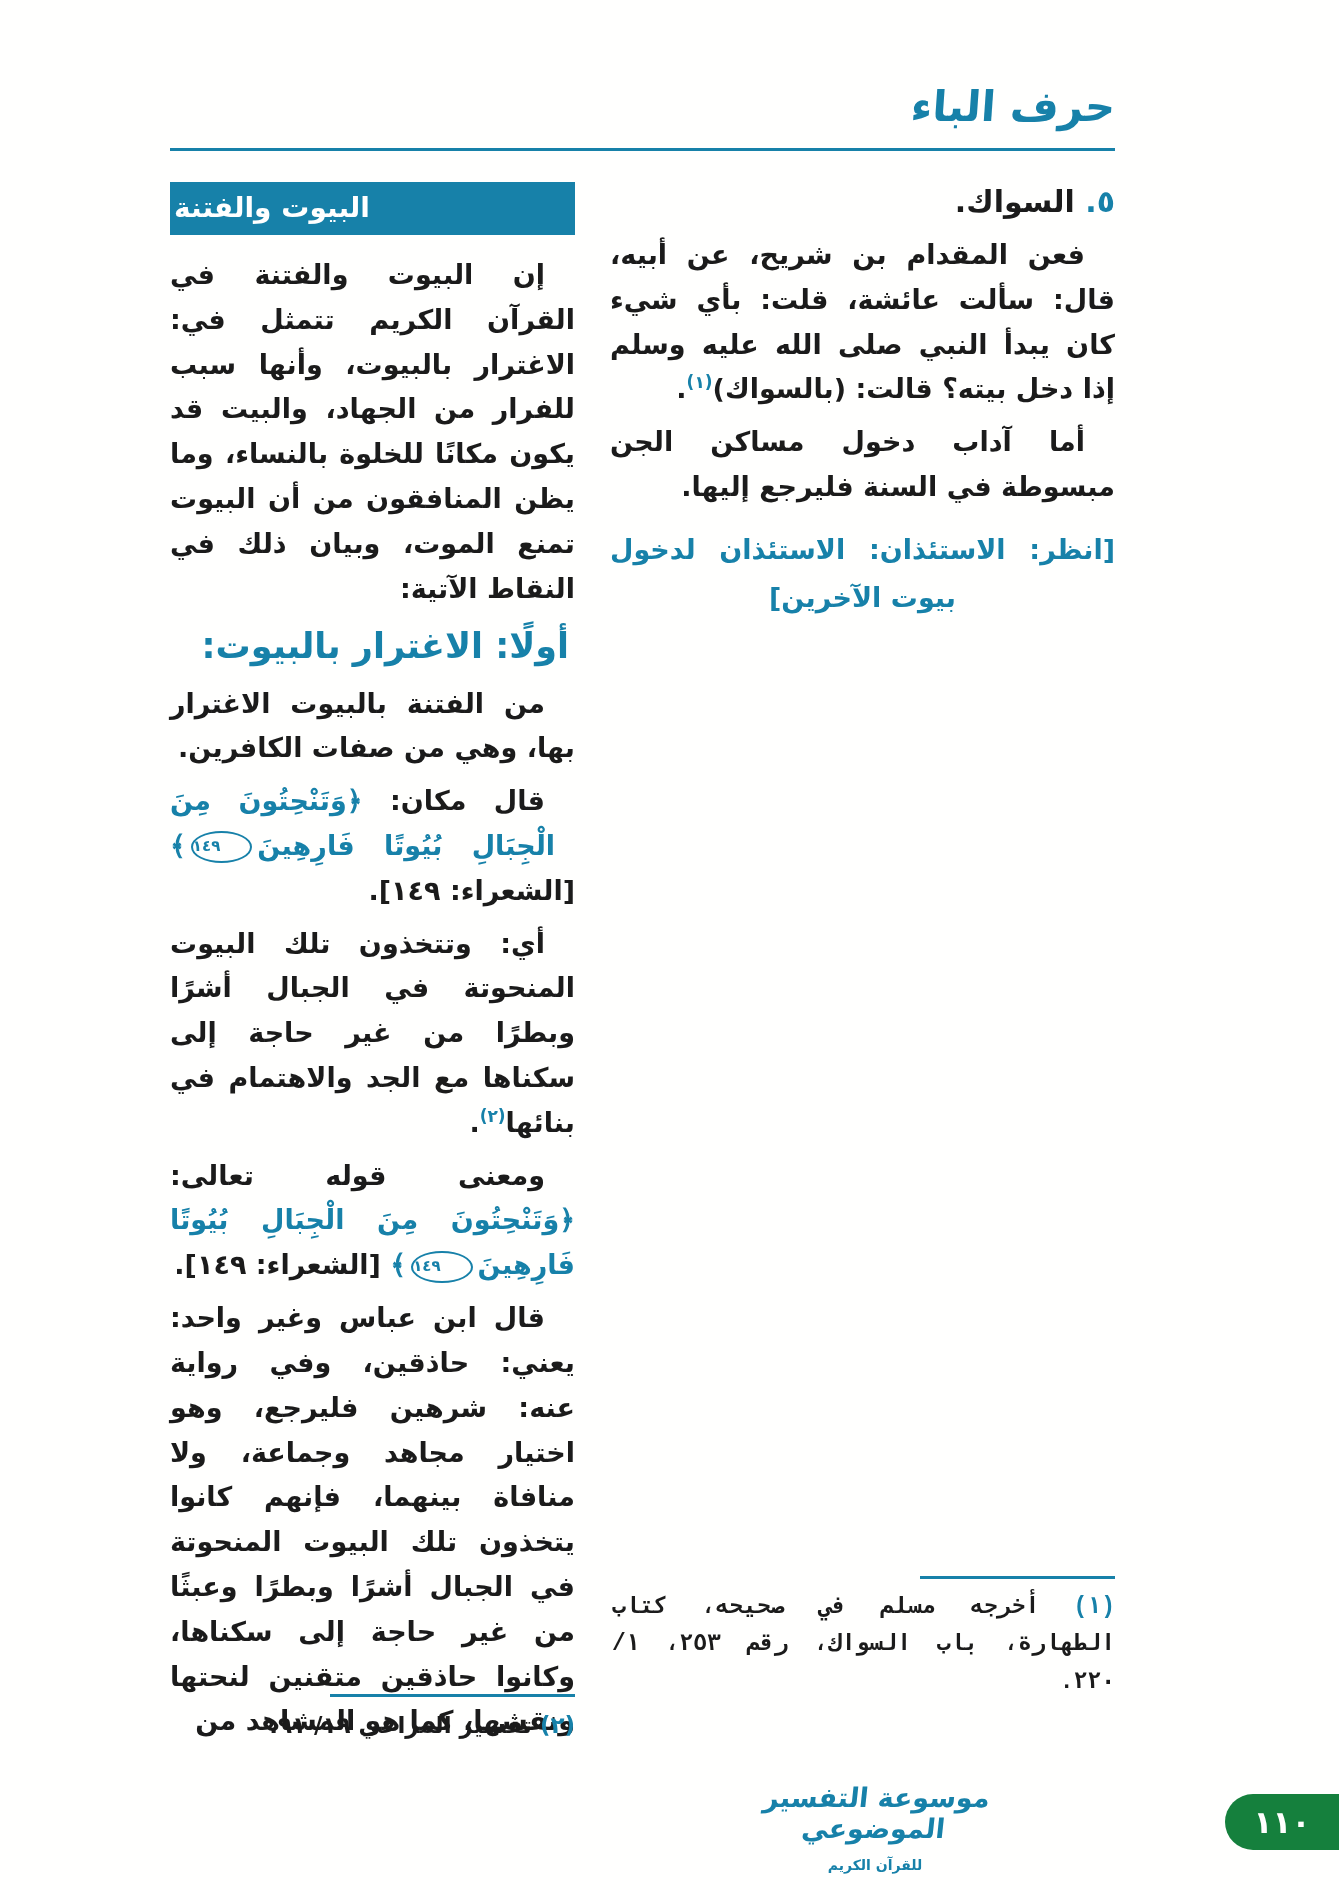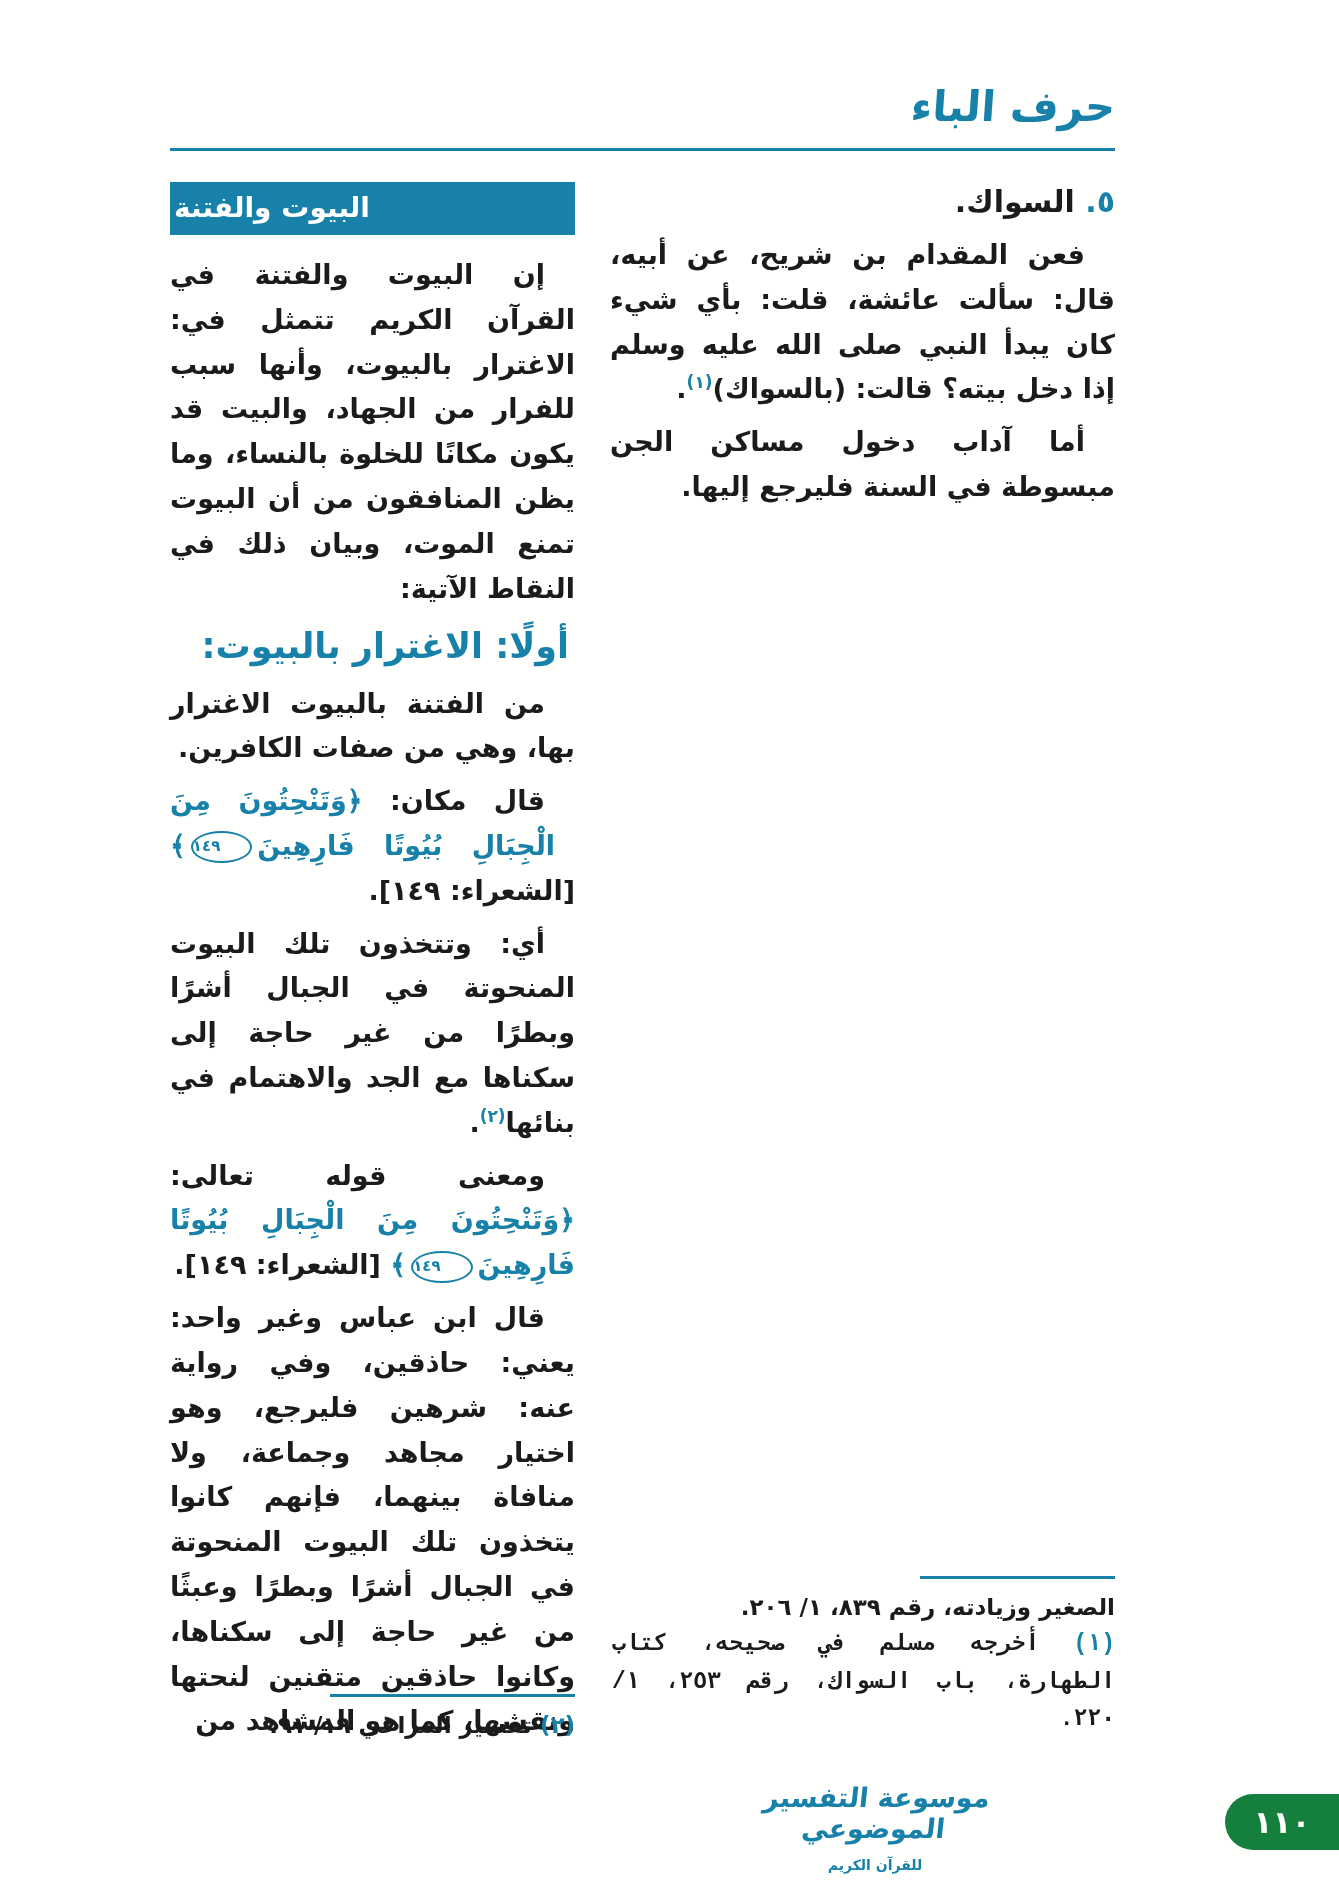--- a/index.html
+++ b/index.html
@@ -98,20 +98,21 @@
         <span class="num">٥.</span>
         <span>السواك.</span>
       </p>
 
       <p class="body indent">
         <span>فعن المقدام بن شريح، عن أبيه، قال: سألت عائشة، قلت: بأي شيء كان يبدأ النبي صلى الله عليه وسلم إذا دخل بيته؟ قالت: (بالسواك)</span><sup class="fn-ref">(١)</sup><span>.</span>
       </p>
 
       <p class="body indent">أما آداب دخول مساكن الجن مبسوطة في السنة فليرجع إليها.</p>
 
+      <p class="cross-ref">[انظر: الاستئذان: الاستئذان لدخول بيوت الآخرين]</p>
     </div>
 
     <div class="col-left">
       <div class="section-box">
         <span>البيوت والفتنة</span>
       </div>
 
       <p class="body indent">إن البيوت والفتنة في القرآن الكريم تتمثل في: الاغترار بالبيوت، وأنها سبب للفرار من الجهاد، والبيت قد يكون مكانًا للخلوة بالنساء، وما يظن المنافقون من أن البيوت تمنع الموت، وبيان ذلك في النقاط الآتية:</p>
 
       <p class="subheading">أولًا: الاغترار بالبيوت:</p>
@@ -137,21 +138,20 @@
         </span>
         <span>[الشعراء: ١٤٩].</span>
       </p>
 
       <p class="body indent">قال ابن عباس وغير واحد: يعني: حاذقين، وفي رواية عنه: شرهين فليرجع، وهو اختيار مجاهد وجماعة، ولا منافاة بينهما، فإنهم كانوا يتخذون تلك البيوت المنحوتة في الجبال أشرًا وبطرًا وعبثًا من غير حاجة إلى سكناها، وكانوا حاذقين متقنين لنحتها ونقشها، كما هو المشاهد من</p>
     </div>
   </div>
 
   <div class="footnote fn-right">
     <div class="fn-rule"></div>
-    <p>الصغير وزيادته، رقم ٨٣٩، ١/ ٢٠٦.</p>
     <p class="just">
       <span class="fn-marker">(١)</span>
       <span>أخرجه مسلم في صحيحه، كتاب الطهارة، باب السواك، رقم ٢٥٣، ١/ ٢٢٠.</span>
     </p>
   </div>
 
   <div class="footnote fn-left">
     <div class="fn-rule fn-rule-left"></div>
     <p>
       <span class="fn-marker">(٢)</span>

